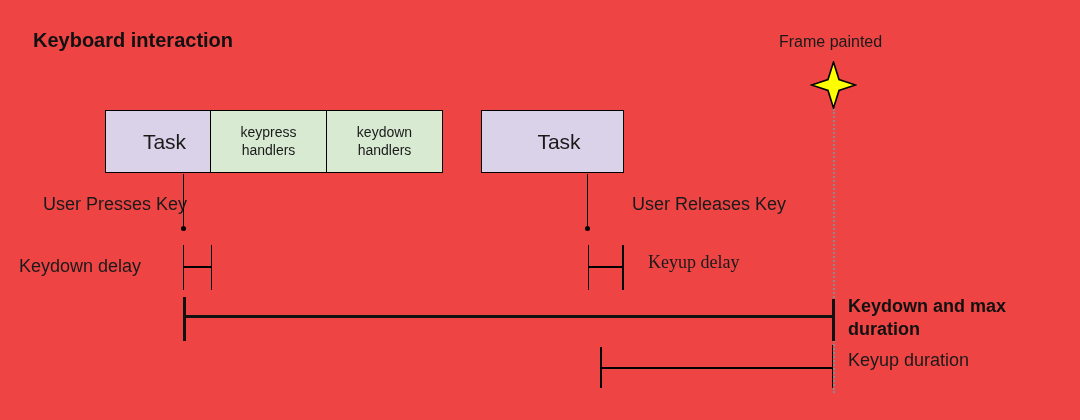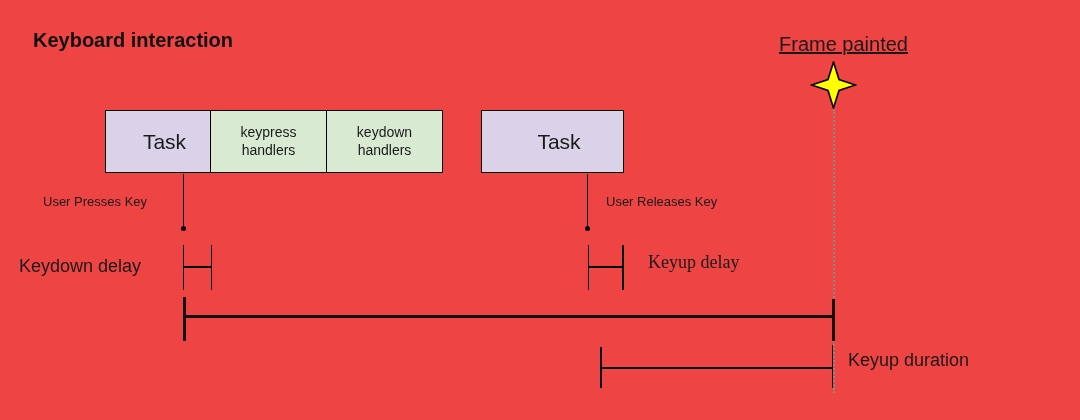--- a/index.html
+++ b/index.html
@@ -6,21 +6,21 @@
   .canvas{
     position:relative;width:1080px;height:420px;background:#ef4444;
     font-family:"Liberation Sans","DejaVu Sans",sans-serif;color:#1a1a1a;
     overflow:hidden;
   }
   .abs{position:absolute;}
   .title{
     left:33px;top:28px;font-size:20px;font-weight:bold;line-height:1.2;
     margin:0;color:#111;
   }
-  .frame-label{left:779px;top:32px;font-size:20px;line-height:1.2;text-decoration:underline;}
+  .frame-label{left:779px;top:32px;font-size:16px;line-height:1.2;}
   .star-icon{left:810px;top:61px;width:47px;height:48px;}
   .frame-timeline{
     left:833px;top:109px;height:284px;width:0;
     border-left:2px dotted #8a8a8a;
   }
   
   .task-bar{display:flex;top:110px;height:63px;}
   .bar1{left:105px;}
   .bar2{left:481px;}
   .seg{
@@ -36,23 +36,23 @@
   .w-kp{width:118px;}
   .w-task2{width:143px;}
   .w-ku{width:113px;}
   
   .vline{width:1.5px;background:#000;}
   .arrow1{left:182.5px;top:174px;height:52px;}
   .arrow2{left:586.5px;top:174px;height:52px;}
   .dot{width:5px;height:5px;border-radius:50%;background:#000;}
   .dot1{left:180.5px;top:226px;}
   .dot2{left:584.5px;top:226px;}
-  .event-label{font-size:13px;line-height:1.2;}
+  .event-label{font-size:18px;line-height:1.2;}
   .ev1{left:43px;top:194px;}
-  .ev2{left:606px;top:194px;}
+  .ev2{left:632px;top:194px;}
   
   .tick{width:1.5px;height:45px;background:#000;top:245px;}
   .kd-tick-l{left:182.5px;}
   .kd-tick-r{left:210.5px;}
   .ku-tick-l{left:587.5px;}
   .ku-tick-r{left:622px;}
   .connector{height:1.5px;background:#000;top:266px;}
   .kd-conn{left:182.5px;width:29.5px;}
   .ku-conn{left:587.5px;width:36px;}
   .measure-label{font-size:18px;line-height:1.2;}
@@ -116,19 +116,20 @@
   <div class="abs measure-label kd-delay-label">Keydown delay</div>
 
   <div class="abs tick ku-tick-l"></div>
   <div class="abs tick ku-tick-r"></div>
   <div class="abs connector ku-conn"></div>
   <div class="abs measure-label ku-delay-label">Keyup delay</div>
 
   <div class="abs hline-bold"></div>
   <div class="abs cap-bold kdmax-cap-l"></div>
   <div class="abs cap-bold kdmax-cap-r"></div>
+  <div class="abs kdmax-label">Keydown and max duration</div>
 
   <div class="abs hline-thin"></div>
   <div class="abs cap-thin kudur-cap-l"></div>
   <div class="abs cap-thin kudur-cap-r"></div>
   <div class="abs measure-label kudur-label">Keyup duration</div>
 
 </div>
 
 </body></html>

